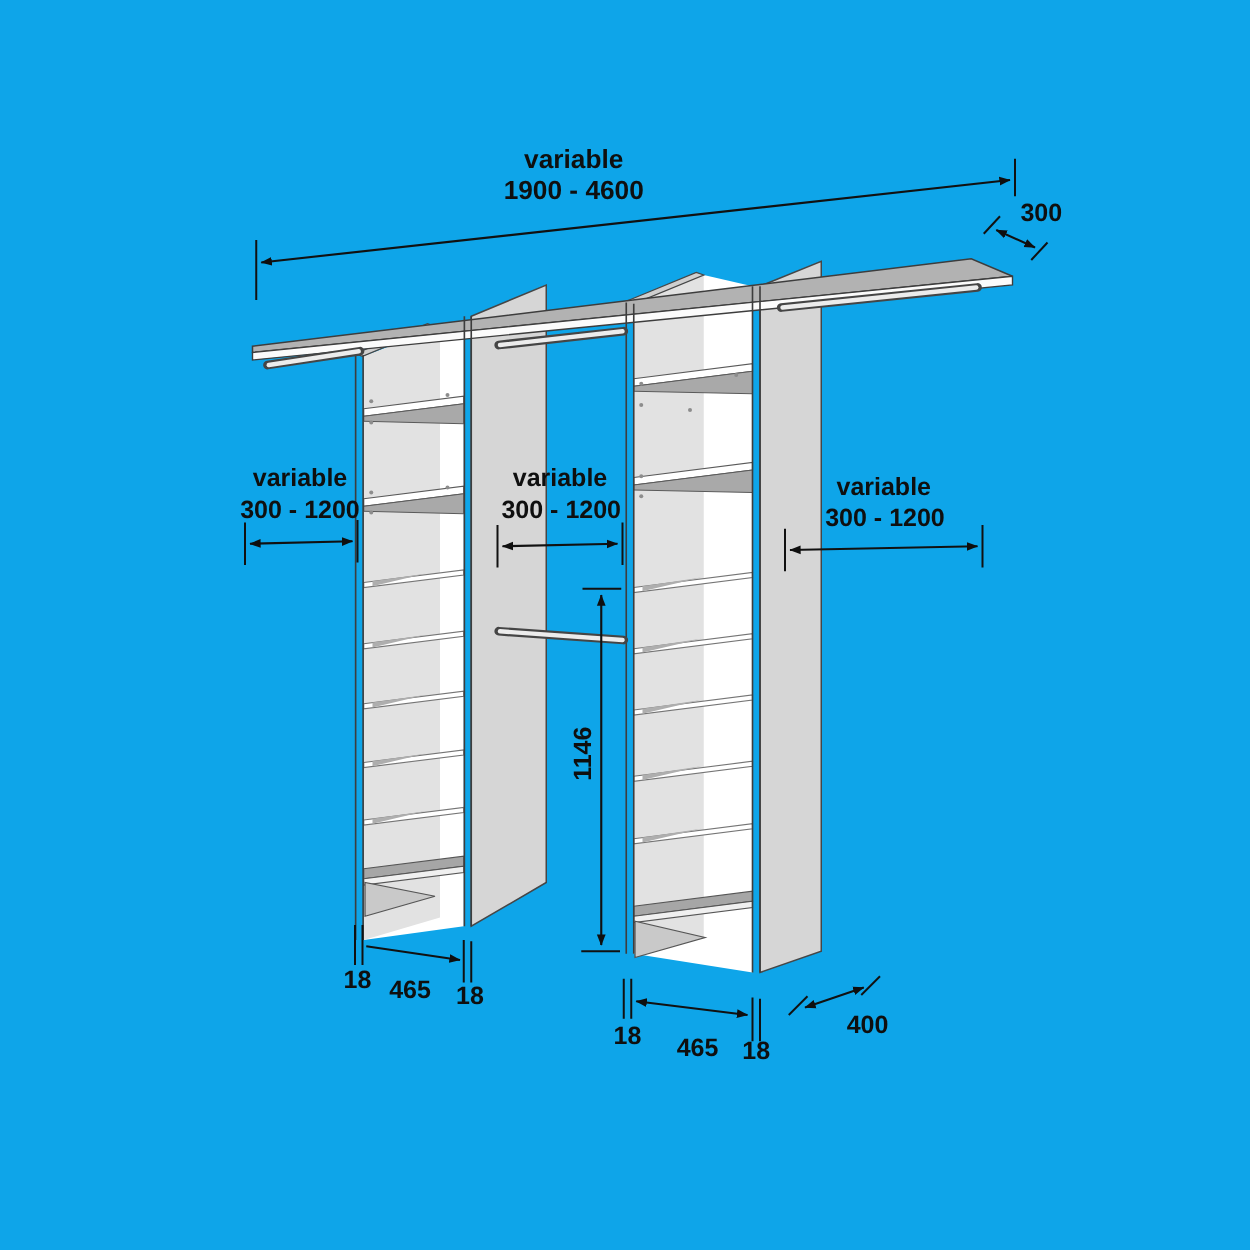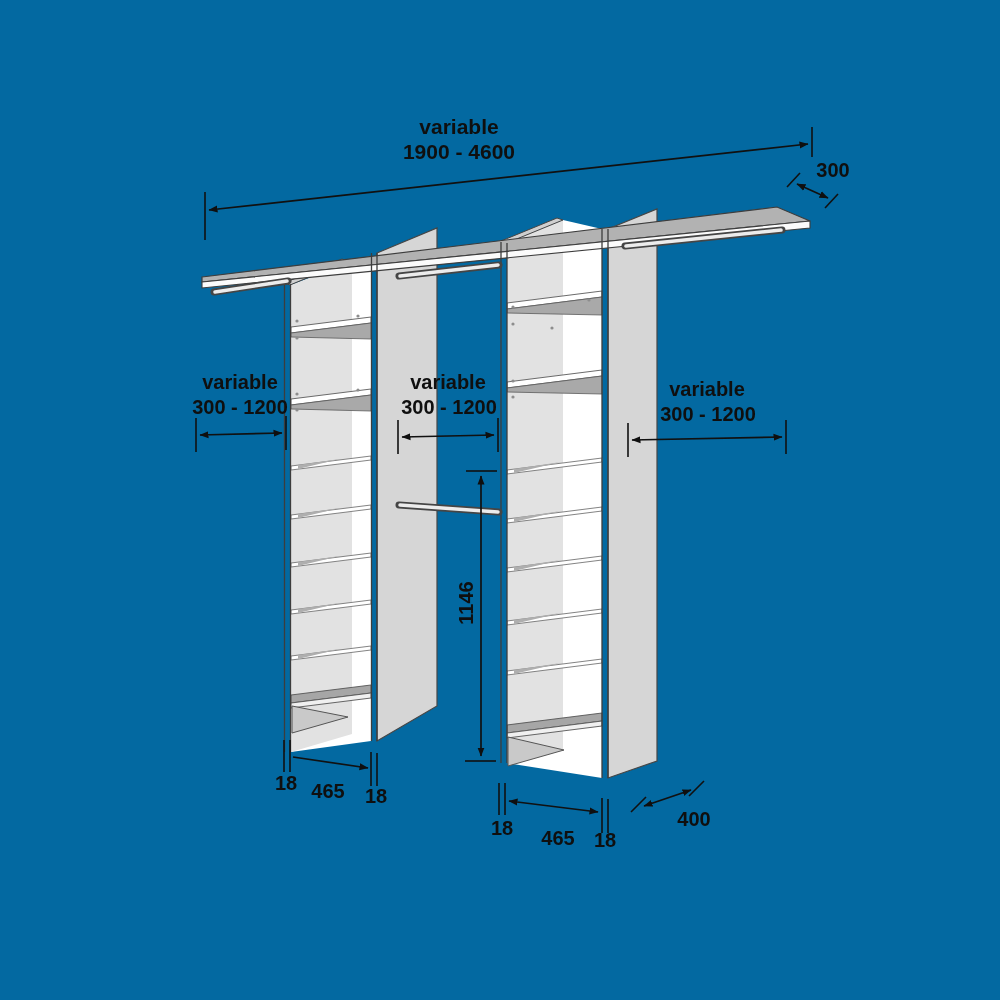--- a/index.html
+++ b/index.html
@@ -1,16 +1,16 @@
 <!DOCTYPE html>
 <html><head>
 <meta charset="utf-8">
 <style>
   html,body{margin:0;padding:0;background:#fff;}
-  #stage{position:relative;width:1000px;height:1000px;background:#0369a1;overflow:hidden;}
+  #stage{position:relative;width:1000px;height:1000px;background:#0ea5e9;overflow:hidden;}
   svg{position:absolute;left:0;top:0;}
   text{font-family:"Liberation Sans","DejaVu Sans",sans-serif;font-weight:700;fill:#0f0f0f;text-anchor:middle;}
   .dim-txt{font-size:20px;}
   .dim-txt-lg{font-size:21px;}
   .dimline{stroke:#111;stroke-width:1.7;fill:none;}
   .tick{stroke:#111;stroke-width:1.6;fill:none;}
   .edge{stroke:#3d3d3d;stroke-width:1.3;fill:none;}
   .panel{fill:#d6d6d6;stroke:#464646;stroke-width:1.2;}
   .sliver{fill:#cfcfcf;stroke:#464646;stroke-width:1;}
   .interior{fill:#ffffff;stroke:none;}

